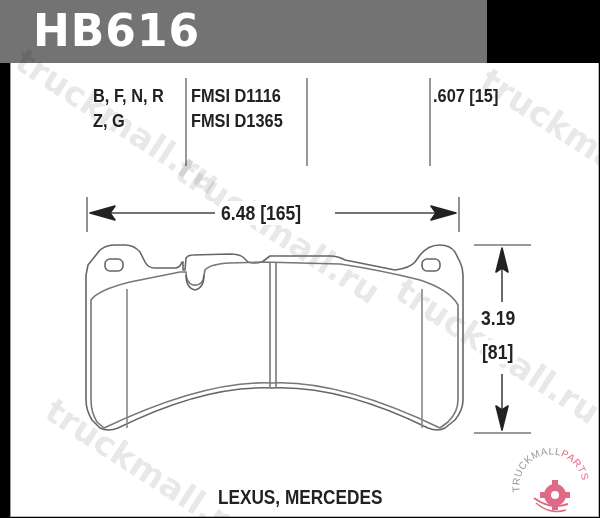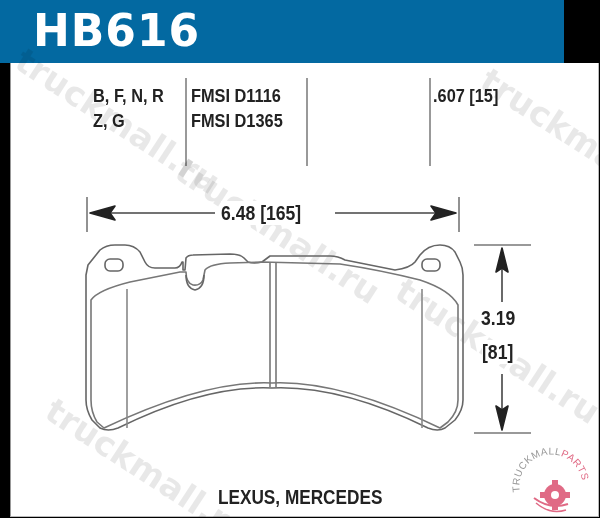--- a/index.html
+++ b/index.html
@@ -2,22 +2,22 @@
 <html><head>
   <meta charset="utf-8">
   <style>
     html, body { margin: 0; padding: 0; }
     body {
       width: 600px; height: 518px; position: relative; overflow: hidden;
       background: #000;
       font-family: "Liberation Sans", sans-serif;
     }
     .header {
-      position: absolute; left: 0; top: 0; width: 564px; height: 63px;
-      background: #0369a1;
+      position: absolute; left: 0; top: 0; width: 487px; height: 63px;
+      background: #737373;
     }
     .part-number {
       position: absolute; left: 33px; top: 6px;
       color: #fff; font-family: "DejaVu Sans", sans-serif; font-weight: bold;
       font-size: 44px; letter-spacing: 1px; line-height: 50px;
     }
     .panel {
       position: absolute; left: 10px; top: 63px; width: 589px; height: 454px;
       background: #fff; border-left: 1px solid #999; border-right: 1px solid #bbb; border-bottom: 1px solid #bbb;
       box-sizing: border-box;

